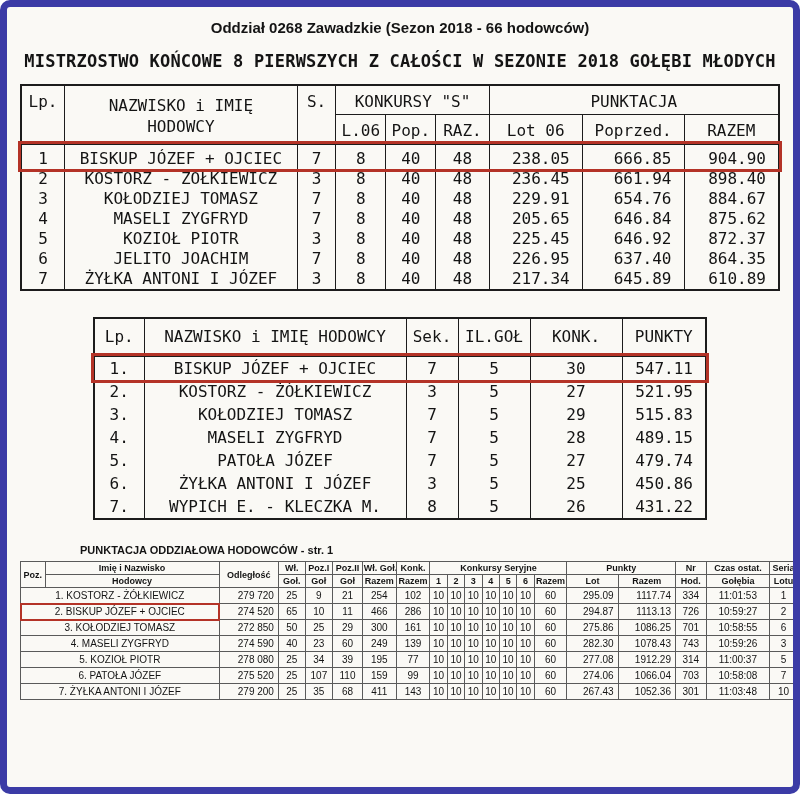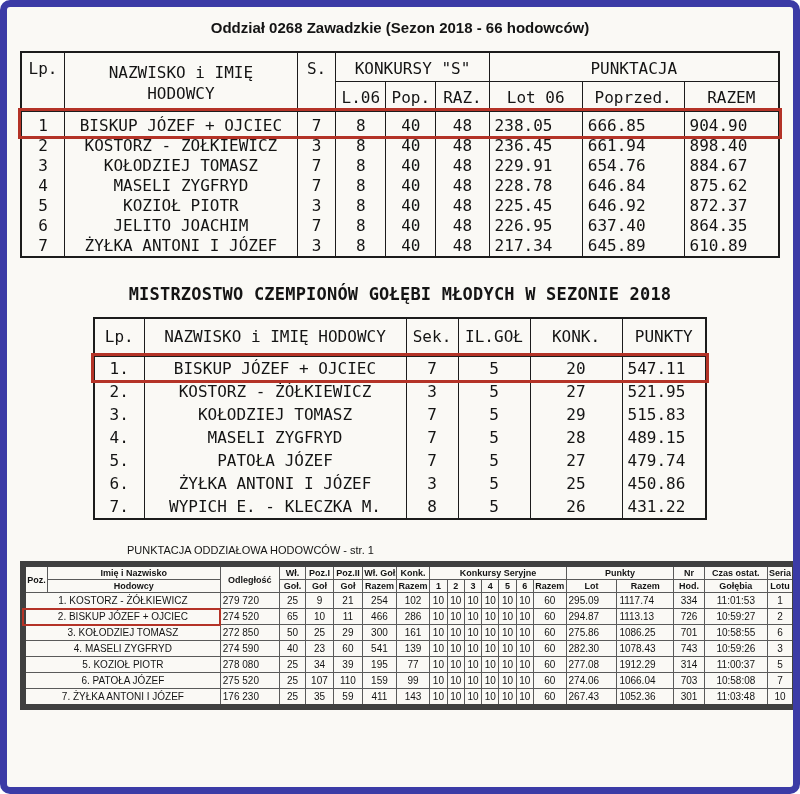--- a/index.html
+++ b/index.html
@@ -3,51 +3,52 @@
 <meta charset="utf-8">
 <style>
   *{margin:0;padding:0;box-sizing:border-box}
   html,body{width:800px}
   body{background:#fff;font-family:"Liberation Sans",sans-serif;color:#141414}
   .frame{width:800px;height:794px;border:7px solid #3b3ba6;border-radius:10px;background:#faf9f5;overflow:hidden}
   .doc{padding:10px 13px 0}
   .doc-title{text-align:center;font-weight:bold;font-size:15px;margin:2px 0 15px}
   .mono-h{font-family:"DejaVu Sans Mono","Liberation Mono",monospace;font-weight:bold;font-size:17px;letter-spacing:.2px;text-align:center;white-space:nowrap;margin-bottom:13px}
   table{border-collapse:collapse}
-  .lft{text-align:center}.ctr{text-align:center}.rgt{}
+  .lft{text-align:center}.ctr{text-align:center}.rgt{text-align:right}
   .vtop{vertical-align:top}
   .t1,.t2{font-family:"DejaVu Sans Mono","Liberation Mono",monospace;font-size:16px;border:2px solid #1c1c1c;margin:0 auto}
   .t1 th,.t1 td,.t2 th,.t2 td{border-left:1.5px solid #1c1c1c;border-right:1.5px solid #1c1c1c;font-weight:normal;white-space:nowrap;padding:0 5px}
   .t1 thead th{line-height:21px;padding-top:5px;padding-bottom:2px}
   .t1 thead th[rowspan],.t1 thead tr.sub th{border-bottom:2px solid #1c1c1c}
   .t1 thead th.grp{border-bottom:1.5px solid #1c1c1c}
   .t1 tbody td{line-height:20px}
   .t1 tbody tr:first-child td{padding-top:4px}
   .t1{margin-bottom:26px}
   .t2 thead th{border-bottom:2px solid #1c1c1c;line-height:22px;padding:7px 5px}
   .t2 tbody td{line-height:23px}
   .t2{margin-bottom:24px}
   tr.hl{outline:3px solid #b43327;outline-offset:0}
   .t1 .rgt,.t2 .rgt{padding-right:12px}
-  .t3-h{font-size:11px;font-weight:normal;margin:0 0 5px 107px}
-  .t3{width:778px;margin:0 auto;table-layout:fixed;font-size:10px;border:6px solid #404040}
+  .t3-h{font-size:11px;font-weight:bold;margin:0 0 5px 60px}
+  .t3{width:778px;margin:0 auto;table-layout:fixed;font-size:10px;border:1px solid #404040}
   .t3 th,.t3 td{border:1px solid #5a5a5a;white-space:nowrap;overflow:hidden;padding:1px 2px}
   .t3 thead th{font-size:9px;line-height:10px;font-weight:bold;text-align:center;padding:1px}
   .t3 tbody td{line-height:13px}
   .t3 .rgt{padding-right:4px}
   .t3 td.hlc{outline:2px solid #b43327;outline-offset:-1px}
 </style>
 </head>
 <body>
 
 <div class="frame">
   <div class="doc">
 
     <div class="doc-title">Oddział 0268 Zawadzkie (Sezon 2018 - 66 hodowców)</div>
 
+    <div class="mono-h">MISTRZOSTWO KOŃCOWE 8 PIERWSZYCH Z CAŁOŚCI W SEZONIE 2018 GOŁĘBI MŁODYCH</div>
 
     <table class="t1">
       <colgroup>
         <col style="width:44px">
           <col style="width:236px">
           <col style="width:40px">
         <col style="width:50px">
           <col style="width:50px">
           <col style="width:54px">
         <col style="width:96px">
@@ -108,21 +109,21 @@
             <td class="rgt">654.76</td>
             <td class="rgt">884.67</td>
           </tr>
           <tr>
             <td class="ctr">4</td>
             <td class="lft">MASELI ZYGFRYD</td>
             <td class="ctr">7</td>
             <td class="ctr">8</td>
             <td class="ctr">40</td>
             <td class="ctr">48</td>
-            <td class="rgt">228.78</td>
+            <td class="rgt">205.65</td>
             <td class="rgt">646.84</td>
             <td class="rgt">875.62</td>
           </tr>
           <tr>
             <td class="ctr">5</td>
             <td class="lft">KOZIOŁ PIOTR</td>
             <td class="ctr">3</td>
             <td class="ctr">8</td>
             <td class="ctr">40</td>
             <td class="ctr">48</td>
@@ -148,21 +149,20 @@
             <td class="ctr">8</td>
             <td class="ctr">40</td>
             <td class="ctr">48</td>
             <td class="rgt">217.34</td>
             <td class="rgt">645.89</td>
             <td class="rgt">610.89</td>
           </tr>
         </tbody>
     </table>
 
-    <div class="mono-h">MISTRZOSTWO CZEMPIONÓW GOŁĘBI MŁODYCH W SEZONIE 2018</div>
 
     <table class="t2">
       <colgroup>
         <col style="width:50px">
           <col style="width:262px">
           <col style="width:52px">
         <col style="width:72px">
           <col style="width:92px">
           <col style="width:84px">
       </colgroup>
@@ -175,21 +175,21 @@
           <th class="ctr">KONK.</th>
           <th class="ctr">PUNKTY</th>
         </tr>
       </thead>
       <tbody id="t2-body">
           <tr class="hl">
             <td class="lft">1.</td>
             <td class="lft">BISKUP JÓZEF + OJCIEC</td>
             <td class="ctr">7</td>
             <td class="ctr">5</td>
-            <td class="ctr">20</td>
+            <td class="ctr">30</td>
             <td class="rgt">547.11</td>
           </tr>
           <tr>
             <td class="lft">2.</td>
             <td class="lft">KOSTORZ - ŻÓŁKIEWICZ</td>
             <td class="ctr">3</td>
             <td class="ctr">5</td>
             <td class="ctr">27</td>
             <td class="rgt">521.95</td>
           </tr>
@@ -361,21 +361,21 @@
             <td class="ctr">701</td>
             <td class="ctr">10:58:55</td>
             <td class="ctr">6</td>
           </tr>
           <tr>
             <td class="lft" colspan="2">4. MASELI ZYGFRYD</td>
             <td class="rgt">274 590</td>
             <td class="ctr">40</td>
             <td class="ctr">23</td>
             <td class="ctr">60</td>
-            <td class="ctr">541</td>
+            <td class="ctr">249</td>
             <td class="ctr">139</td>
             <td class="ctr">10</td>
             <td class="ctr">10</td>
             <td class="ctr">10</td>
             <td class="ctr">10</td>
             <td class="ctr">10</td>
             <td class="ctr">10</td>
             <td class="ctr">60</td>
             <td class="rgt">282.30</td>
             <td class="rgt">1078.43</td>
@@ -420,24 +420,24 @@
             <td class="ctr">10</td>
             <td class="ctr">60</td>
             <td class="rgt">274.06</td>
             <td class="rgt">1066.04</td>
             <td class="ctr">703</td>
             <td class="ctr">10:58:08</td>
             <td class="ctr">7</td>
           </tr>
           <tr>
             <td class="lft" colspan="2">7. ŻYŁKA ANTONI I JÓZEF</td>
-            <td class="rgt">176 230</td>
+            <td class="rgt">279 200</td>
             <td class="ctr">25</td>
             <td class="ctr">35</td>
-            <td class="ctr">59</td>
+            <td class="ctr">68</td>
             <td class="ctr">411</td>
             <td class="ctr">143</td>
             <td class="ctr">10</td>
             <td class="ctr">10</td>
             <td class="ctr">10</td>
             <td class="ctr">10</td>
             <td class="ctr">10</td>
             <td class="ctr">10</td>
             <td class="ctr">60</td>
             <td class="rgt">267.43</td>

